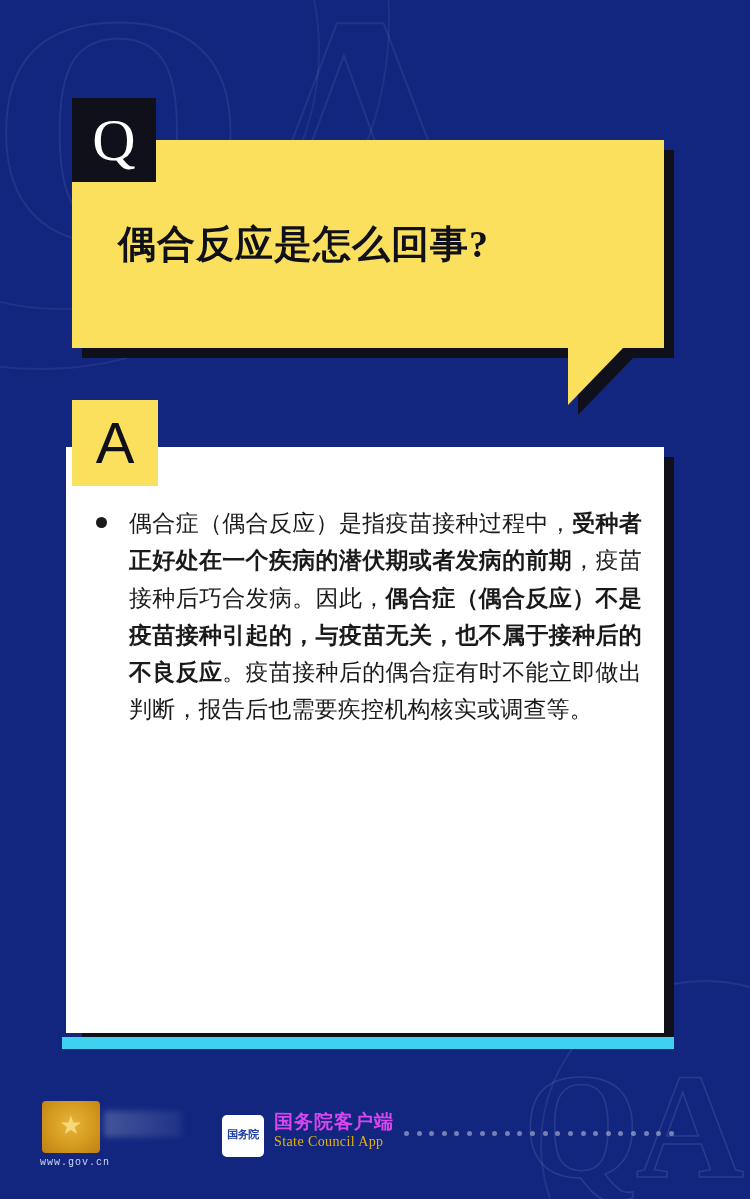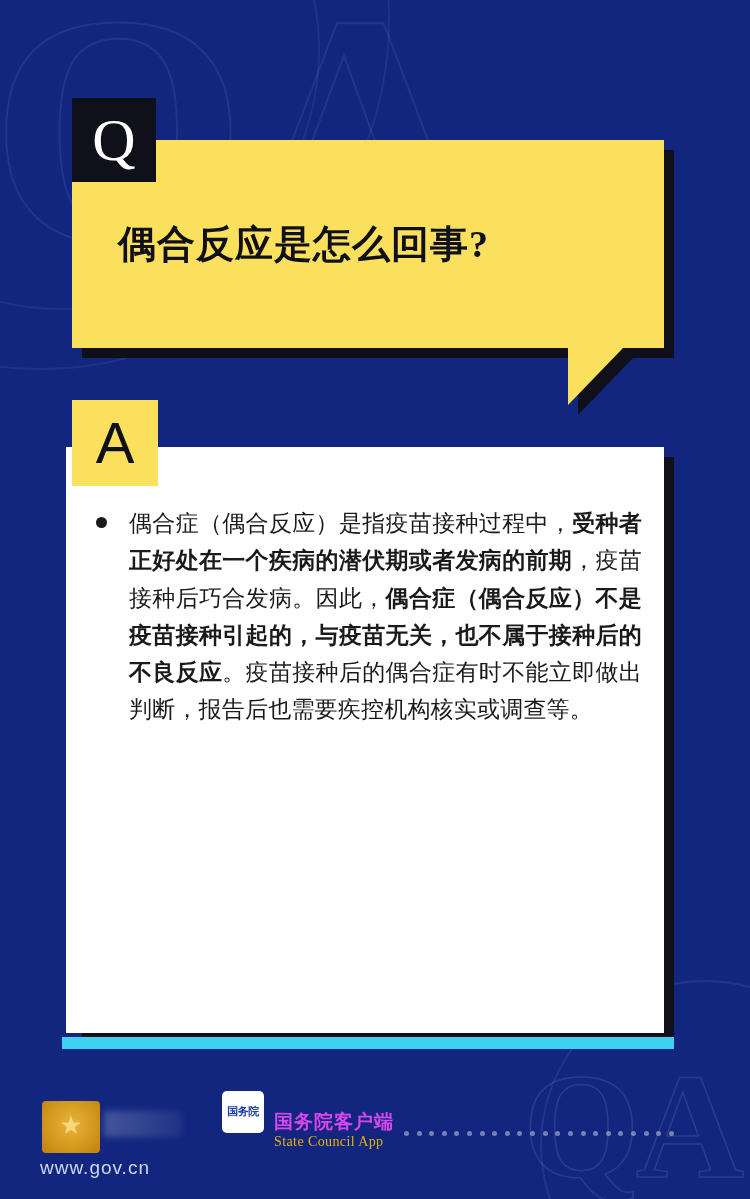--- a/index.html
+++ b/index.html
@@ -233,46 +233,47 @@
     transform: translate(-50%, -50%);
     color: #f6d87a;
     font-size: 26px;
     line-height: 1;
   }
   .gov-url {
     position: absolute;
     left: 40px;
     top: 70px;
     color: #cfd6f2;
-    font-size: 19px;
-    font-family: Liberation Sans, sans-serif;
+    font-size: 10px;
+    font-family: Liberation Mono, monospace;
     letter-spacing: 1px;
   }
   .gov-blur {
     position: absolute;
     left: 104px;
     top: 24px;
     width: 78px;
     height: 26px;
     background: linear-gradient(90deg, rgba(255,255,255,0.22), rgba(255,255,255,0.06));
     filter: blur(3px);
     border-radius: 3px;
   }
 
   .app-badge {
     position: absolute;
     left: 222px;
-    top: 4px;
+    top: 28px;
     width: 42px;
     height: 42px;
     background: #ffffff;
     border-radius: 5px;
     display: flex;
     align-items: center;
     justify-content: center;
+    font-family: Liberation Mono, monospace;
   }
   .app-badge span {
     color: #1f3fa8;
     font-size: 11px;
     line-height: 1.08;
     text-align: center;
     font-weight: 700;
     letter-spacing: -0.5px;
   }
   .app-name-cn {

